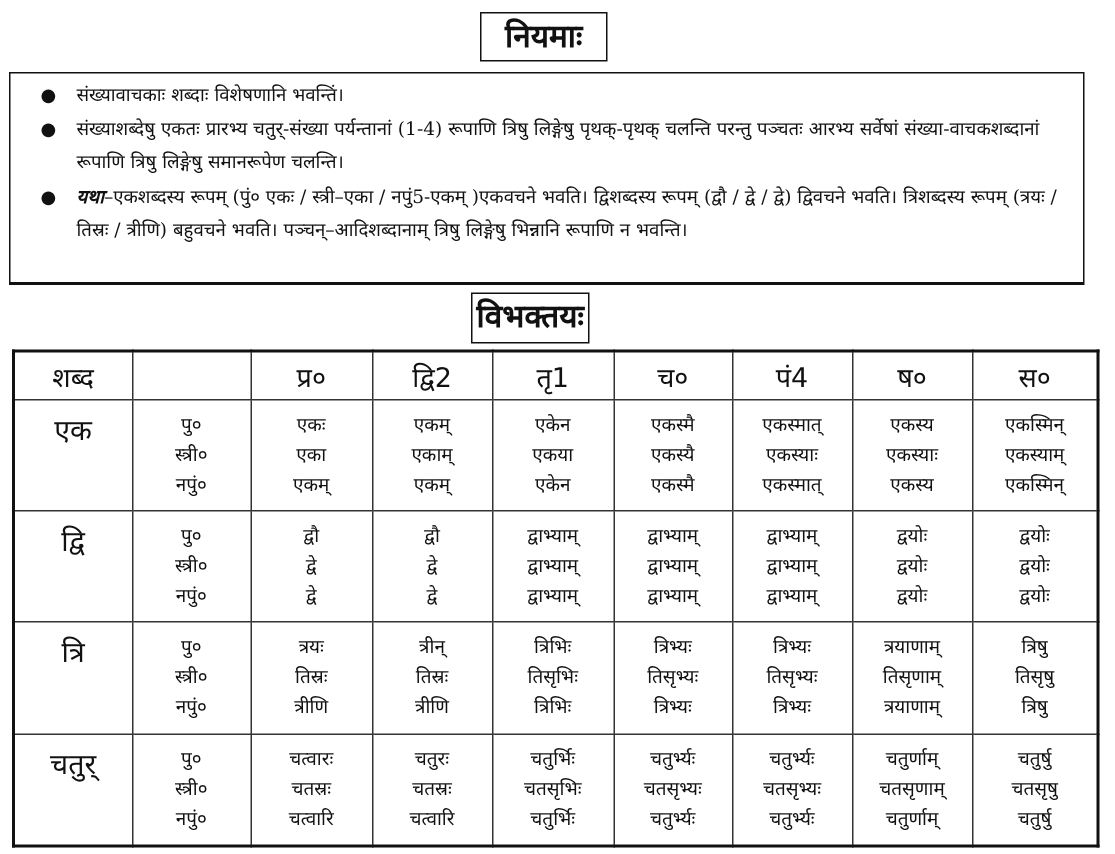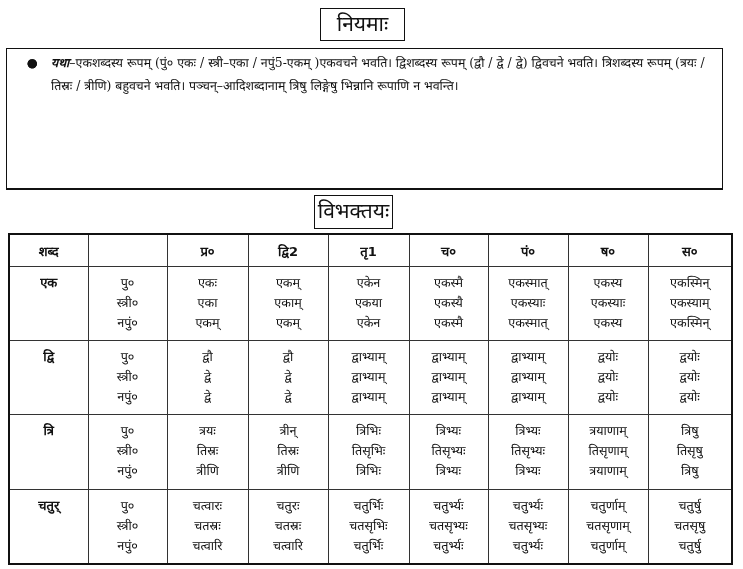--- a/index.html
+++ b/index.html
@@ -6,21 +6,21 @@
   body {
     width: 743px; height: 569px; position: relative; overflow: hidden;
     font-family: "DejaVu Serif", "Liberation Serif", serif;
     color: #111;
   }
   .title-box {
     position: absolute;
     border: 1.5px solid #111;
     background: #fff;
     font-family: "DejaVu Sans", sans-serif;
-    font-weight: normal;
+    font-weight: bold;
     font-size: 21px;
     text-align: center;
     line-height: 30px;
     box-sizing: border-box;
   }
   #title-rules { left: 320px; top: 8px; width: 85px; height: 33px; }
   #title-vibhakti { left: 314px; top: 195px; width: 79px; height: 34px; }
 
   .rules-box {
     position: absolute; left: 6px; top: 48px; width: 717px; height: 142px;
@@ -50,40 +50,40 @@
     font-size: 12.6px;
   }
   table.vib th, table.vib td {
     border: 1px solid #333;
     padding: 0;
     text-align: center;
     vertical-align: top;
   }
   table.vib th {
     height: 31px; vertical-align: middle;
-    font-family: "DejaVu Sans", sans-serif; font-weight: bold; font-size: 13px;
+    font-family: "DejaVu Sans", sans-serif; font-weight: normal; font-size: 18px;
   }
   table.vib td { padding-top: 6px; }
   .cell-lines span { display: block; line-height: 20px; }
-  td.word { font-size: 13px; font-weight: bold; }
+  td.word { font-size: 19px; }
 </style>
 </head>
 <body>
 
 <div class="title-box" id="title-rules">नियमाः</div>
 
 <div class="rules-box">
   <ul class="rules-list">
     <li class="rule">
       <span class="bullet">●</span>
-      <b></b>
+      <b></b><span>संख्यावाचकाः शब्दाः विशेषणानि भवन्तिं।</span>
     </li>
     <li class="rule">
       <span class="bullet">●</span>
-      <b></b>
+      <b></b><span>संख्याशब्देषु एकतः प्रारभ्य चतुर्-संख्या पर्यन्तानां (1-4) रूपाणि त्रिषु लिङ्गेषु पृथक्-पृथक् चलन्ति परन्तु पञ्चतः आरभ्य सर्वेषां संख्या-वाचकशब्दानां रूपाणि त्रिषु लिङ्गेषु समानरूपेण चलन्ति।</span>
     </li>
     <li class="rule">
       <span class="bullet">●</span>
       <b>यथा</b><span>–एकशब्दस्य रूपम् (पुं० एकः / स्त्री–एका / नपुं5-एकम् )एकवचने भवति। द्विशब्दस्य रूपम् (द्वौ / द्वे / द्वे) द्विवचने भवति। त्रिशब्दस्य रूपम् (त्रयः / तिस्रः / त्रीणि) बहुवचने भवति। पञ्चन्–आदिशब्दानाम् त्रिषु लिङ्गेषु भिन्नानि रूपाणि न भवन्ति।</span>
     </li>
   </ul>
 </div>
 
 <div class="title-box" id="title-vibhakti">विभक्तयः</div>
 
@@ -100,21 +100,21 @@
       <col style="width:84px">
   </colgroup>
   <thead>
     <tr>
       <th>शब्द</th>
       <th></th>
       <th>प्र०</th>
       <th>द्वि2</th>
       <th>तृ1</th>
       <th>च०</th>
-      <th>पं०</th>
+      <th>पं4</th>
       <th>ष०</th>
       <th>स०</th>
     </tr>
   </thead>
   <tbody id="tbody">
       <tr>
         <td class="word">एक</td>
         <td class="cell-lines">
           <span>पु०</span>
           <span>स्त्री०</span>

